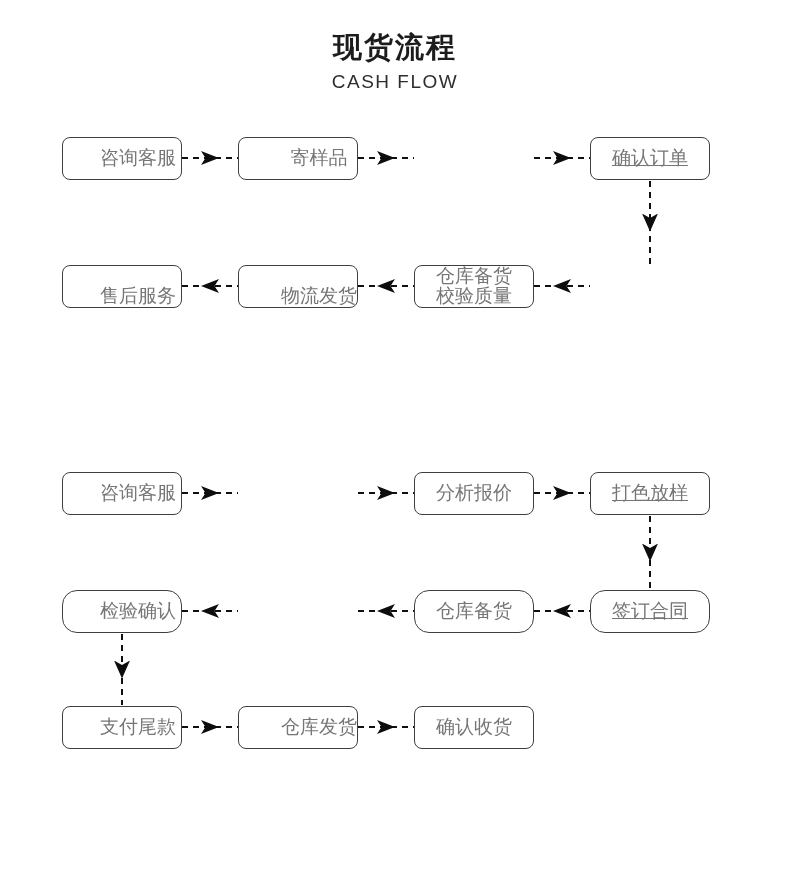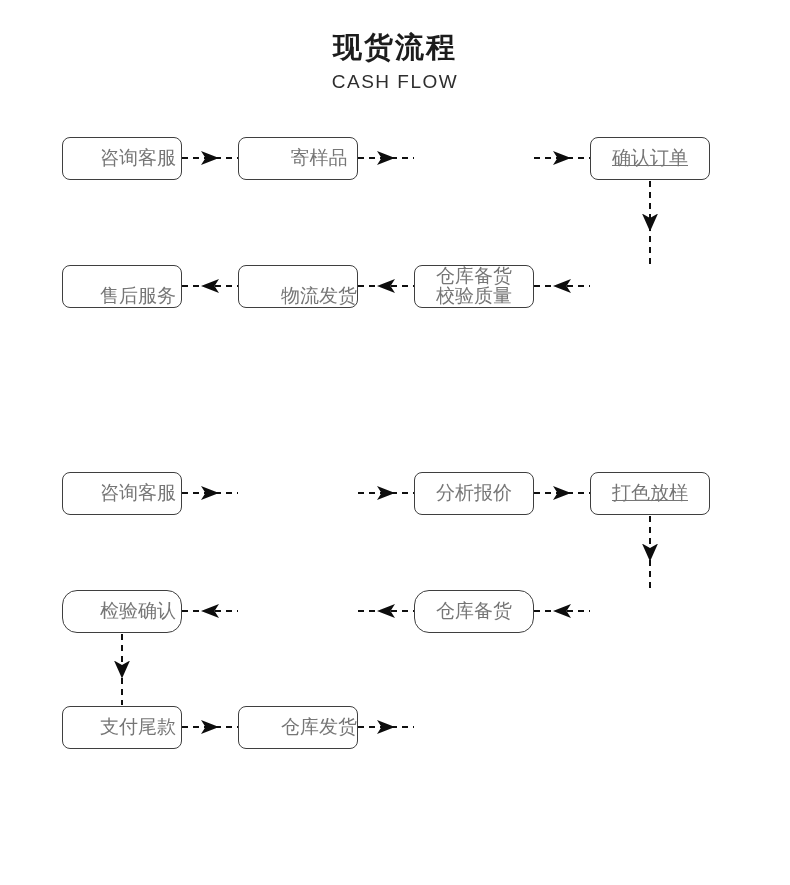--- a/index.html
+++ b/index.html
@@ -200,20 +200,23 @@
       <span class="dash"></span>
       <span class="head"></span>
     </div>
 
   <div class="node c1 s2r2">
       <span>检验确认</span>
     </div>
   <div class="node c3 s2r2">
       <span>仓库备货</span>
     </div>
+  <div class="node c4 s2r2">
+      <span>签订合同</span>
+    </div>
 
   <div class="arrow-h left g1 as2r2">
       <span class="dash"></span>
       <span class="head"></span>
     </div>
   <div class="arrow-h left g2 as2r2">
       <span class="dash"></span>
       <span class="head"></span>
     </div>
   <div class="arrow-h left g3 as2r2">
@@ -225,20 +228,23 @@
       <span class="dash"></span>
       <span class="head"></span>
     </div>
 
   <div class="node c1 s2r3">
       <span>支付尾款</span>
     </div>
   <div class="node c2 s2r3">
       <span>仓库发货</span>
     </div>
+  <div class="node c3 s2r3">
+      <span>确认收货</span>
+    </div>
 
   <div class="arrow-h right g1 as2r3">
       <span class="dash"></span>
       <span class="head"></span>
     </div>
   <div class="arrow-h right g2 as2r3">
       <span class="dash"></span>
       <span class="head"></span>
     </div>
 

